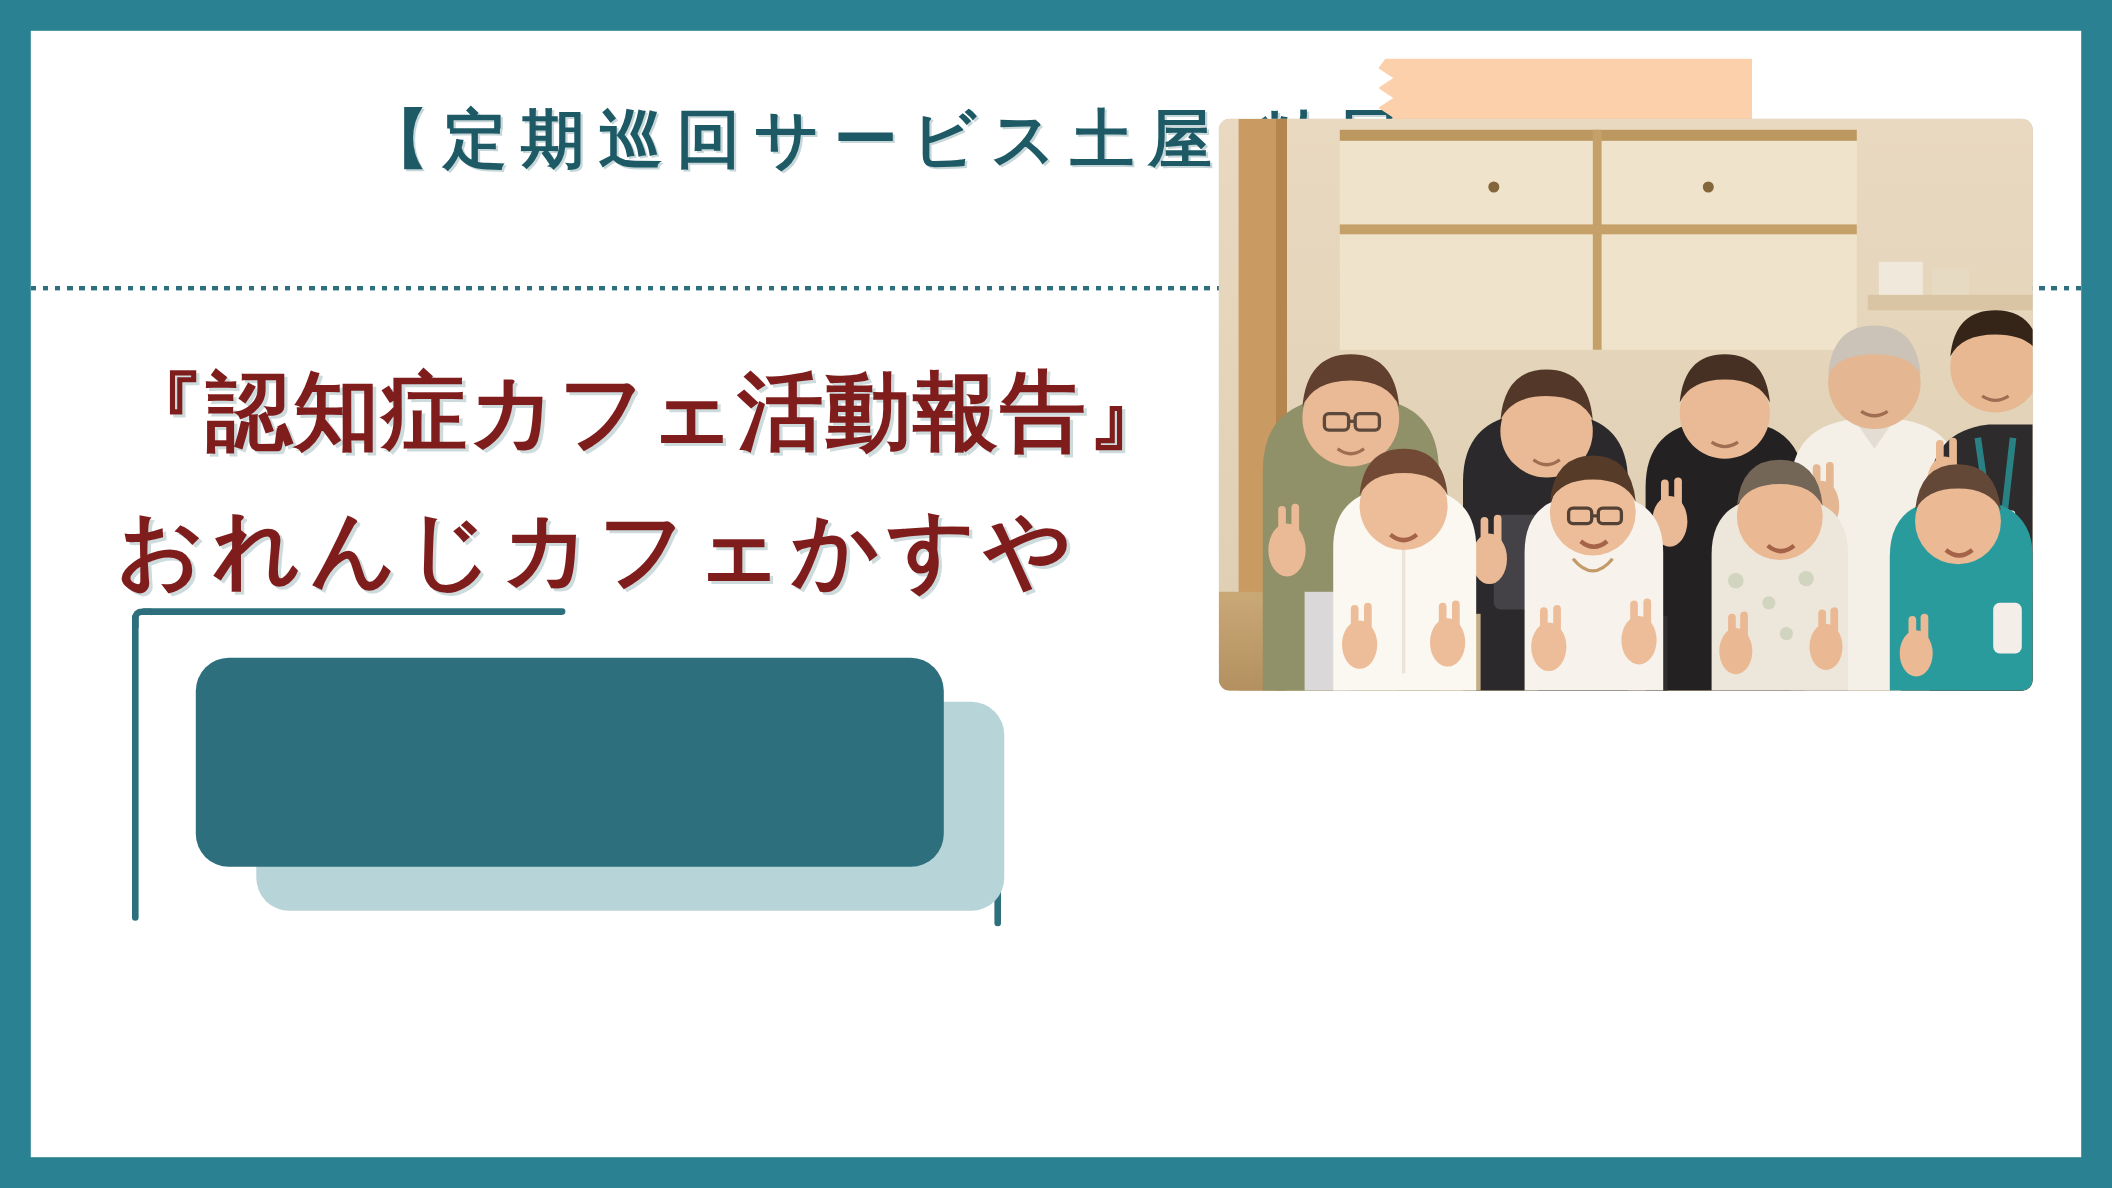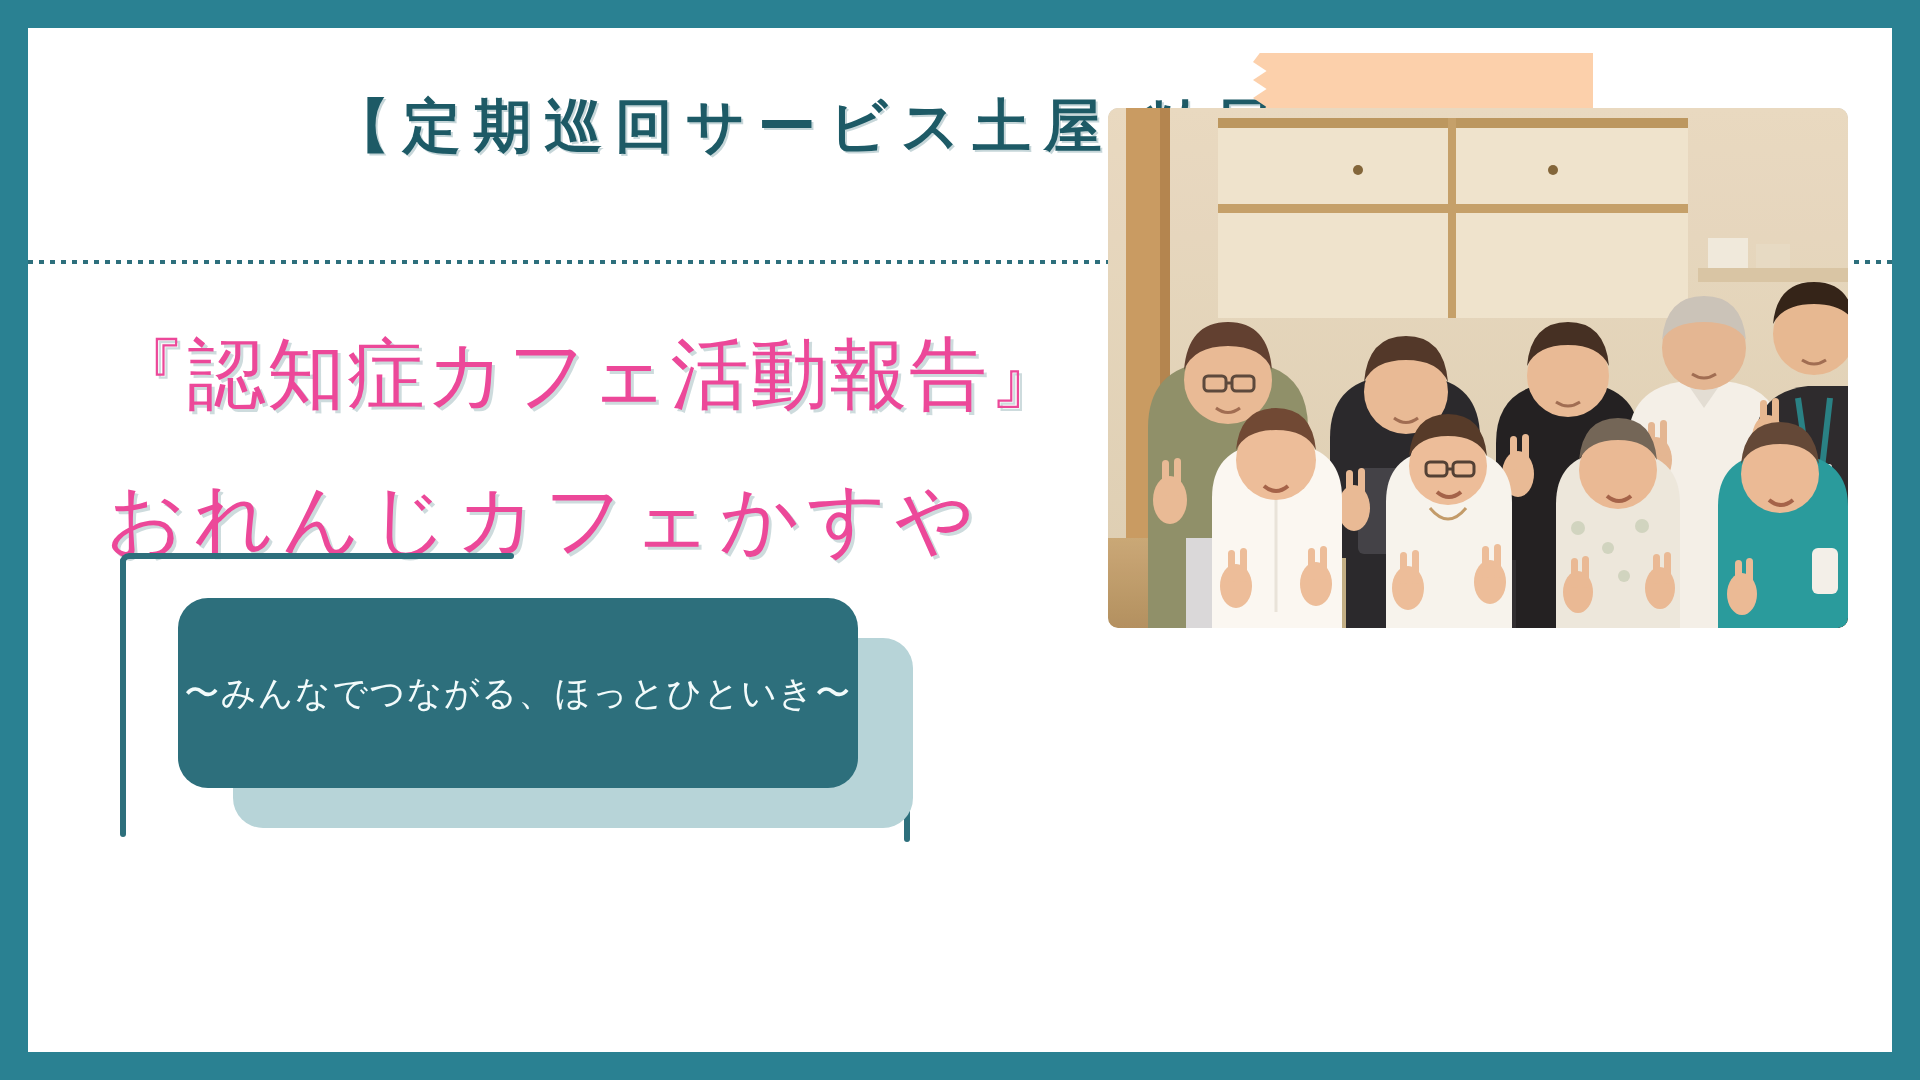--- a/index.html
+++ b/index.html
@@ -53,37 +53,36 @@
         rgba(0,0,0,0) 5px, rgba(0,0,0,0) 11px);
   }
 
   
   #left-col {
     position:absolute;
     left:0; top:250px;
     width:1010px; height:760px;
   }
   .title-line {
-    color:#ec4899;
-    font-weight:normal;
+    color:#7f1d1d;
+    font-weight:bold;
     white-space:nowrap;
     text-shadow:3px 3px 0 rgba(29,90,102,0.22);
   }
   #title-line-1 {
     position:absolute;
     left:80px; top:45px;
     font-size:78px;
     letter-spacing:0.02em;
   }
   #title-line-2 {
     position:absolute;
     left:78px; top:170px;
     font-size:78px;
     letter-spacing:0.10em;
-    margin-top:20px;
   }
 
   
   #bracket {
     position:absolute;
     left:92px; top:275px;
     width:790px; height:290px;
     pointer-events:none;
   }
   #bracket-top {
@@ -194,21 +193,20 @@
 
       <div id="bracket">
         <div id="bracket-top"></div>
         <div id="bracket-left"></div>
         <div id="bracket-corner"></div>
         <div id="bracket-right"></div>
       </div>
 
       <div id="callout-shadow"></div>
       <div id="callout">
-        <div class="callout-line">〜みんなでつながる、ほっとひといき〜</div>
       </div>
 
     </div>
 
     <div id="photo-wrap">
 
       <div id="tape"></div>
 
       <div id="photo">
         <svg viewBox="0 0 740 520" preserveAspectRatio="xMidYMid slice">

